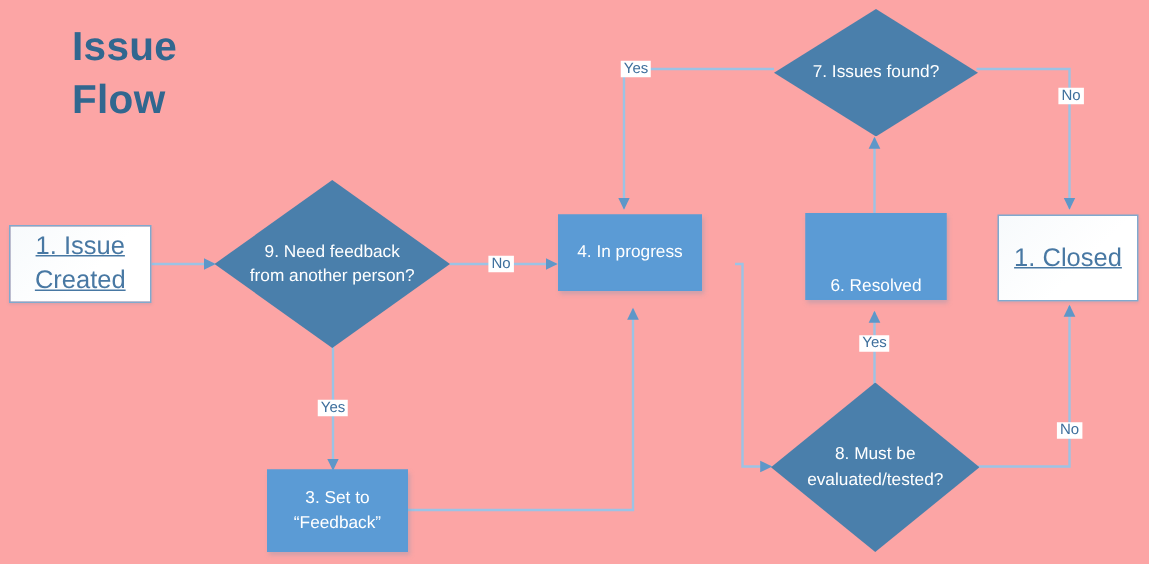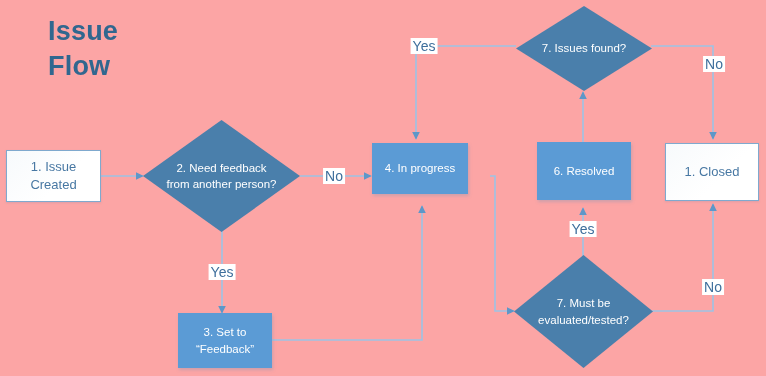--- a/index.html
+++ b/index.html
@@ -41,23 +41,24 @@
     display: flex;
     align-items: center;
     justify-content: center;
     text-align: center;
   }
   
   .rect-light {
     background: linear-gradient(135deg, #f7fafc 0%, #ffffff 60%);
     border: 1px solid #7FA9CE;
     color: #4878A3;
-    font-size: 13px;
+    font-size: 17px;
     line-height: 1.35;
     box-shadow: 0 1px 2px rgba(90,130,170,0.18);
+    text-decoration: underline;
   }
   
   .rect-fill {
     background: #5B9BD5;
     border: 1px solid #5B9BD5;
     color: #ffffff;
     font-size: 11.5px;
     line-height: 1.4;
     box-shadow: 1px 2px 3px rgba(120,150,180,0.35);
   }
@@ -70,21 +71,21 @@
     clip-path: polygon(50% 0%, 100% 50%, 50% 100%, 0% 50%);
     -webkit-clip-path: polygon(50% 0%, 100% 50%, 50% 100%, 0% 50%);
   }
   .node-label {
     display: block;
     padding: 0 6px;
     white-space: pre-line;
   }
   .edge-label {
     position: absolute;
-    font-size: 14px;
+    font-size: 10px;
     color: #3E6F9C;
     background: #ffffff;
     padding: 0 2px;
     white-space: nowrap;
     transform: translate(-50%, -50%);
   }
 </style>
 </head>
 <body>
 
@@ -121,39 +122,39 @@
 
       <path d="M651,46 L713,46 L713,139" marker-end="url(#ah)"></path>
     </g>
   </svg>
 
   <div class="node rect-light" style="left:6px; top:150px; width:95px; height:52px;">
     <span class="node-label">1. Issue Created</span>
   </div>
 
   <div class="node diamond" style="left:143px; top:120px; width:157px; height:112px;">
-    <span class="node-label">2. Need feedback
+    <span class="node-label">9. Need feedback
 from another person?</span>
   </div>
 
   <div class="node rect-fill" style="left:178px; top:313px; width:94px; height:55px;">
     <span class="node-label">3. Set to
 “Feedback”</span>
   </div>
 
   <div class="node rect-fill" style="left:372px; top:143px; width:96px; height:51px;">
     <span class="node-label">4. In progress</span>
   </div>
 
   <div class="node diamond" style="left:514px; top:255px; width:139px; height:113px;">
-    <span class="node-label">7. Must be
+    <span class="node-label">8. Must be
 evaluated/tested?</span>
   </div>
 
-  <div class="node rect-fill" style="left:537px; top:142px; width:94px; height:58px;">
+  <div class="node rect-fill" style="left:537px; top:142px; width:94px; height:58px;align-items:flex-end;">
     <span class="node-label">6. Resolved</span>
   </div>
 
   <div class="node diamond" style="left:516px; top:6px; width:136px; height:85px;">
     <span class="node-label">7. Issues found?</span>
   </div>
 
   <div class="node rect-light" style="left:665px; top:143px; width:94px; height:58px;">
     <span class="node-label">1. Closed</span>
   </div>

